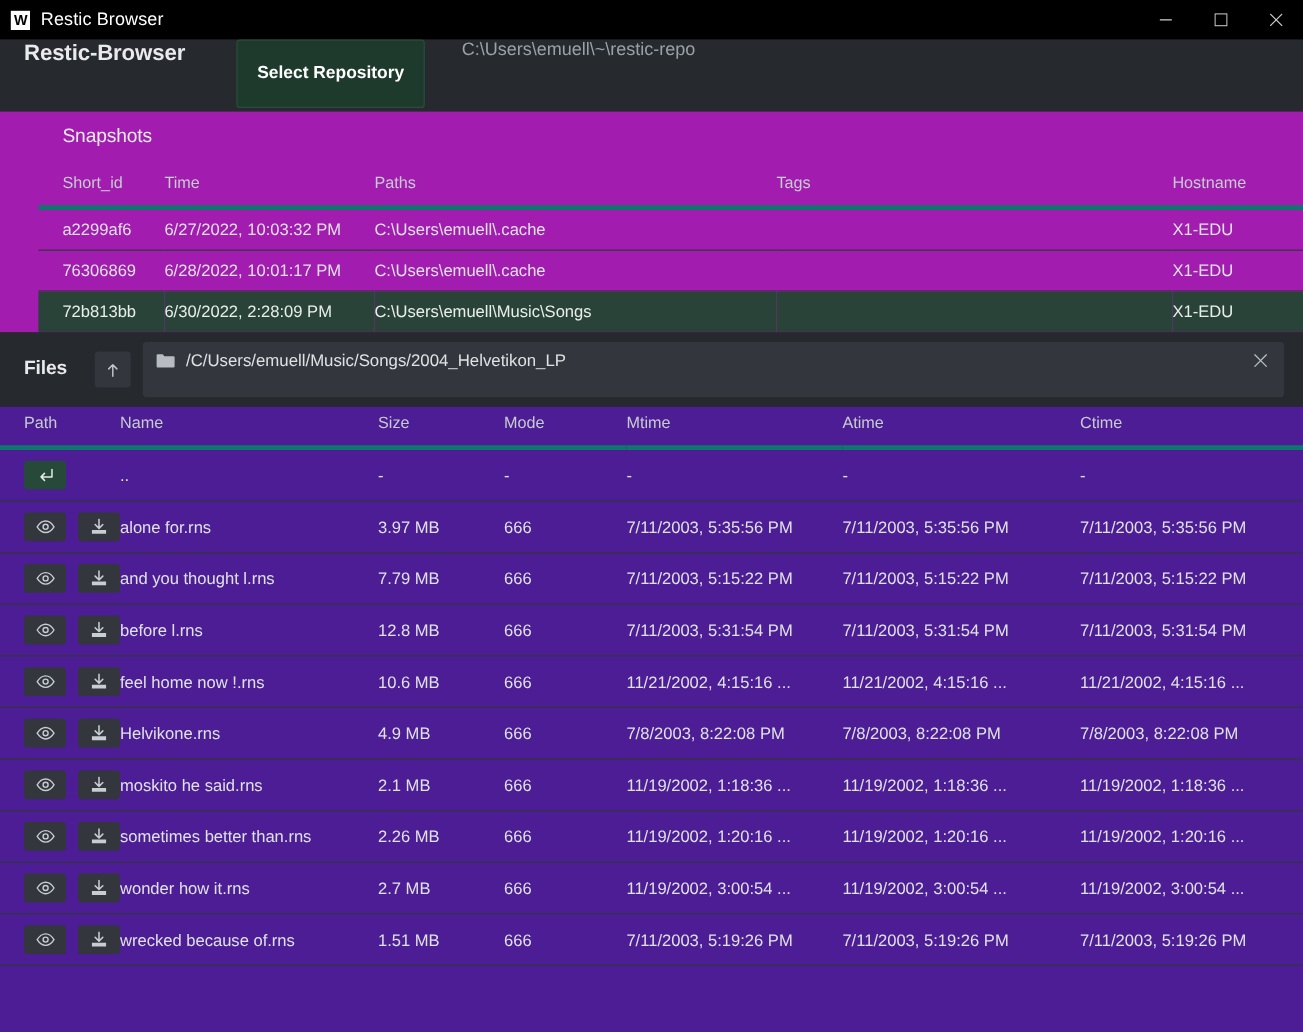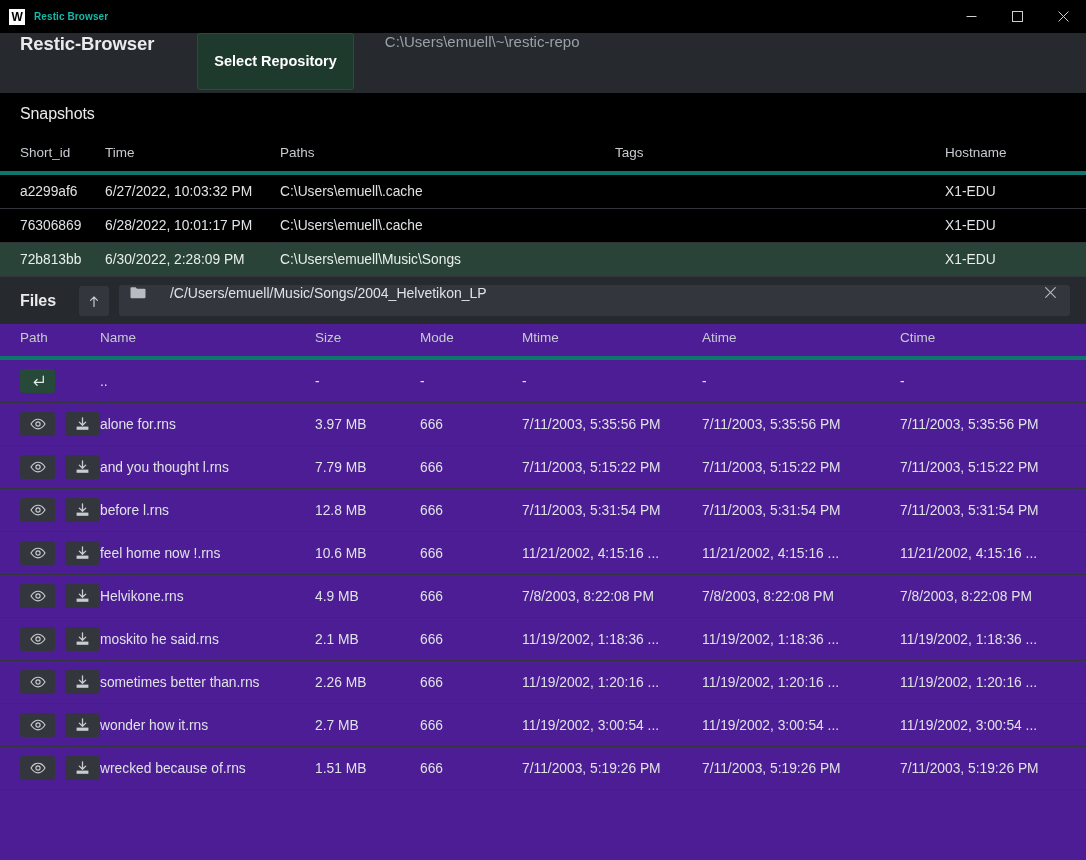--- a/index.html
+++ b/index.html
@@ -44,24 +44,23 @@
     background: #ffffff;
     color: #000000;
     font-size: 12px;
     font-weight: bold;
     line-height: 16px;
     text-align: center;
     font-family: "Liberation Sans", sans-serif;
     letter-spacing: -0.5px;
   }
   .app-title {
-    font-size: 10px;
-    color: #14b8a6;
+    font-size: 15px;
+    color: #ffffff;
     letter-spacing: 0.1px;
-    font-weight: bold;
   }
   .window-controls { display: flex; height: 33px; }
   .wc {
     width: 46px;
     height: 33px;
     display: flex;
     align-items: center;
     justify-content: center;
     color: #cfcfcf;
   }
@@ -98,22 +97,23 @@
   }
   .repo-path {
     font-size: 15px;
     color: #9ba1a8;
     margin-left: 15px;
     white-space: nowrap;
   }
 
   
   .snapshots-section {
-    background: #000000;
+    background: #a21caf;
     flex: 0 0 auto;
+    padding-left: 32px;
   }
   .section-title {
     font-size: 16px;
     color: #e9eaec;
     padding: 12px 20px 16px 20px;
     letter-spacing: -0.1px;
   }
 
   table.grid {
     width: 100%;
@@ -169,28 +169,28 @@
     border-radius: 3px;
     display: flex;
     align-items: center;
     justify-content: center;
     color: #c3c8ce;
     cursor: pointer;
     flex: 0 0 30px;
   }
   .path-field {
     flex: 1 1 auto;
-    height: 31px;
+    height: 46px;
     margin-left: 10px;
     background: #33373d;
     border-radius: 3px;
     display: flex;
     align-items: center;
     padding: 0 8px 16px 11px;
-    gap: 24px;
+    gap: 9px;
     overflow: hidden;
   }
   .folder-icon { flex: 0 0 16px; color: #b7bcc2; display: flex; }
   .path-text {
     flex: 1 1 auto;
     font-size: 14px;
     color: #dfe2e5;
     white-space: nowrap;
     overflow: hidden;
     text-overflow: ellipsis;

